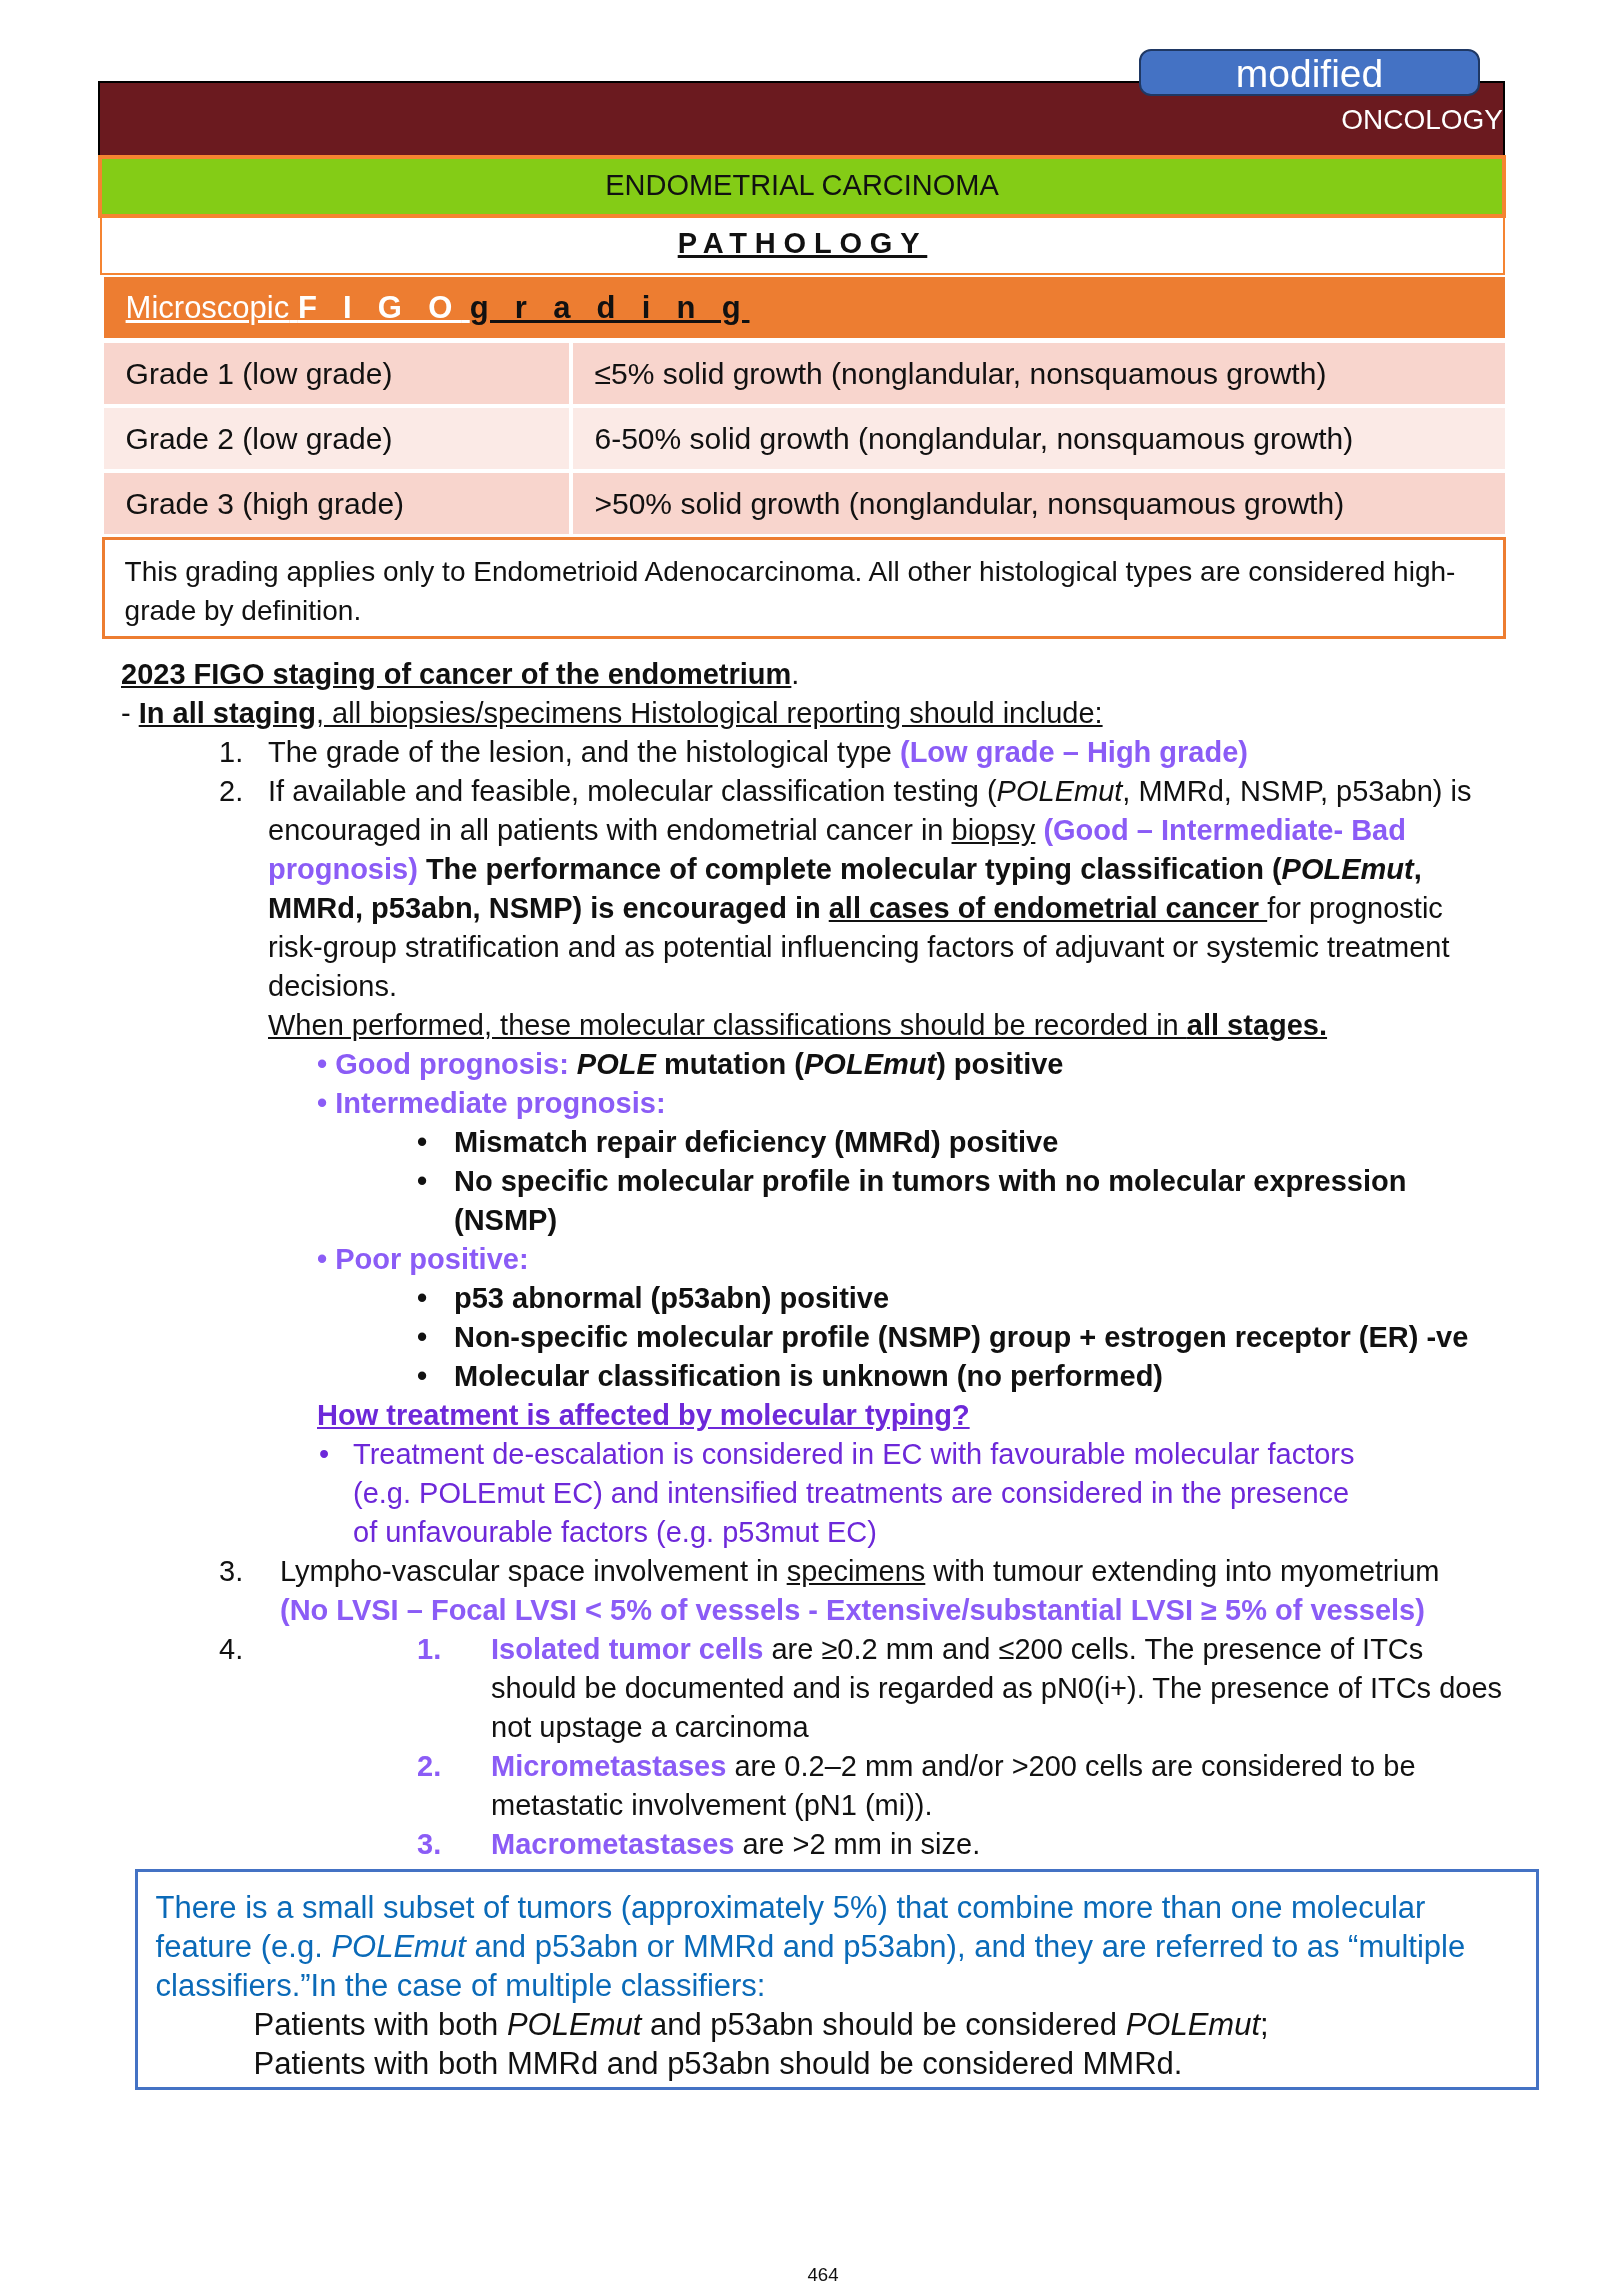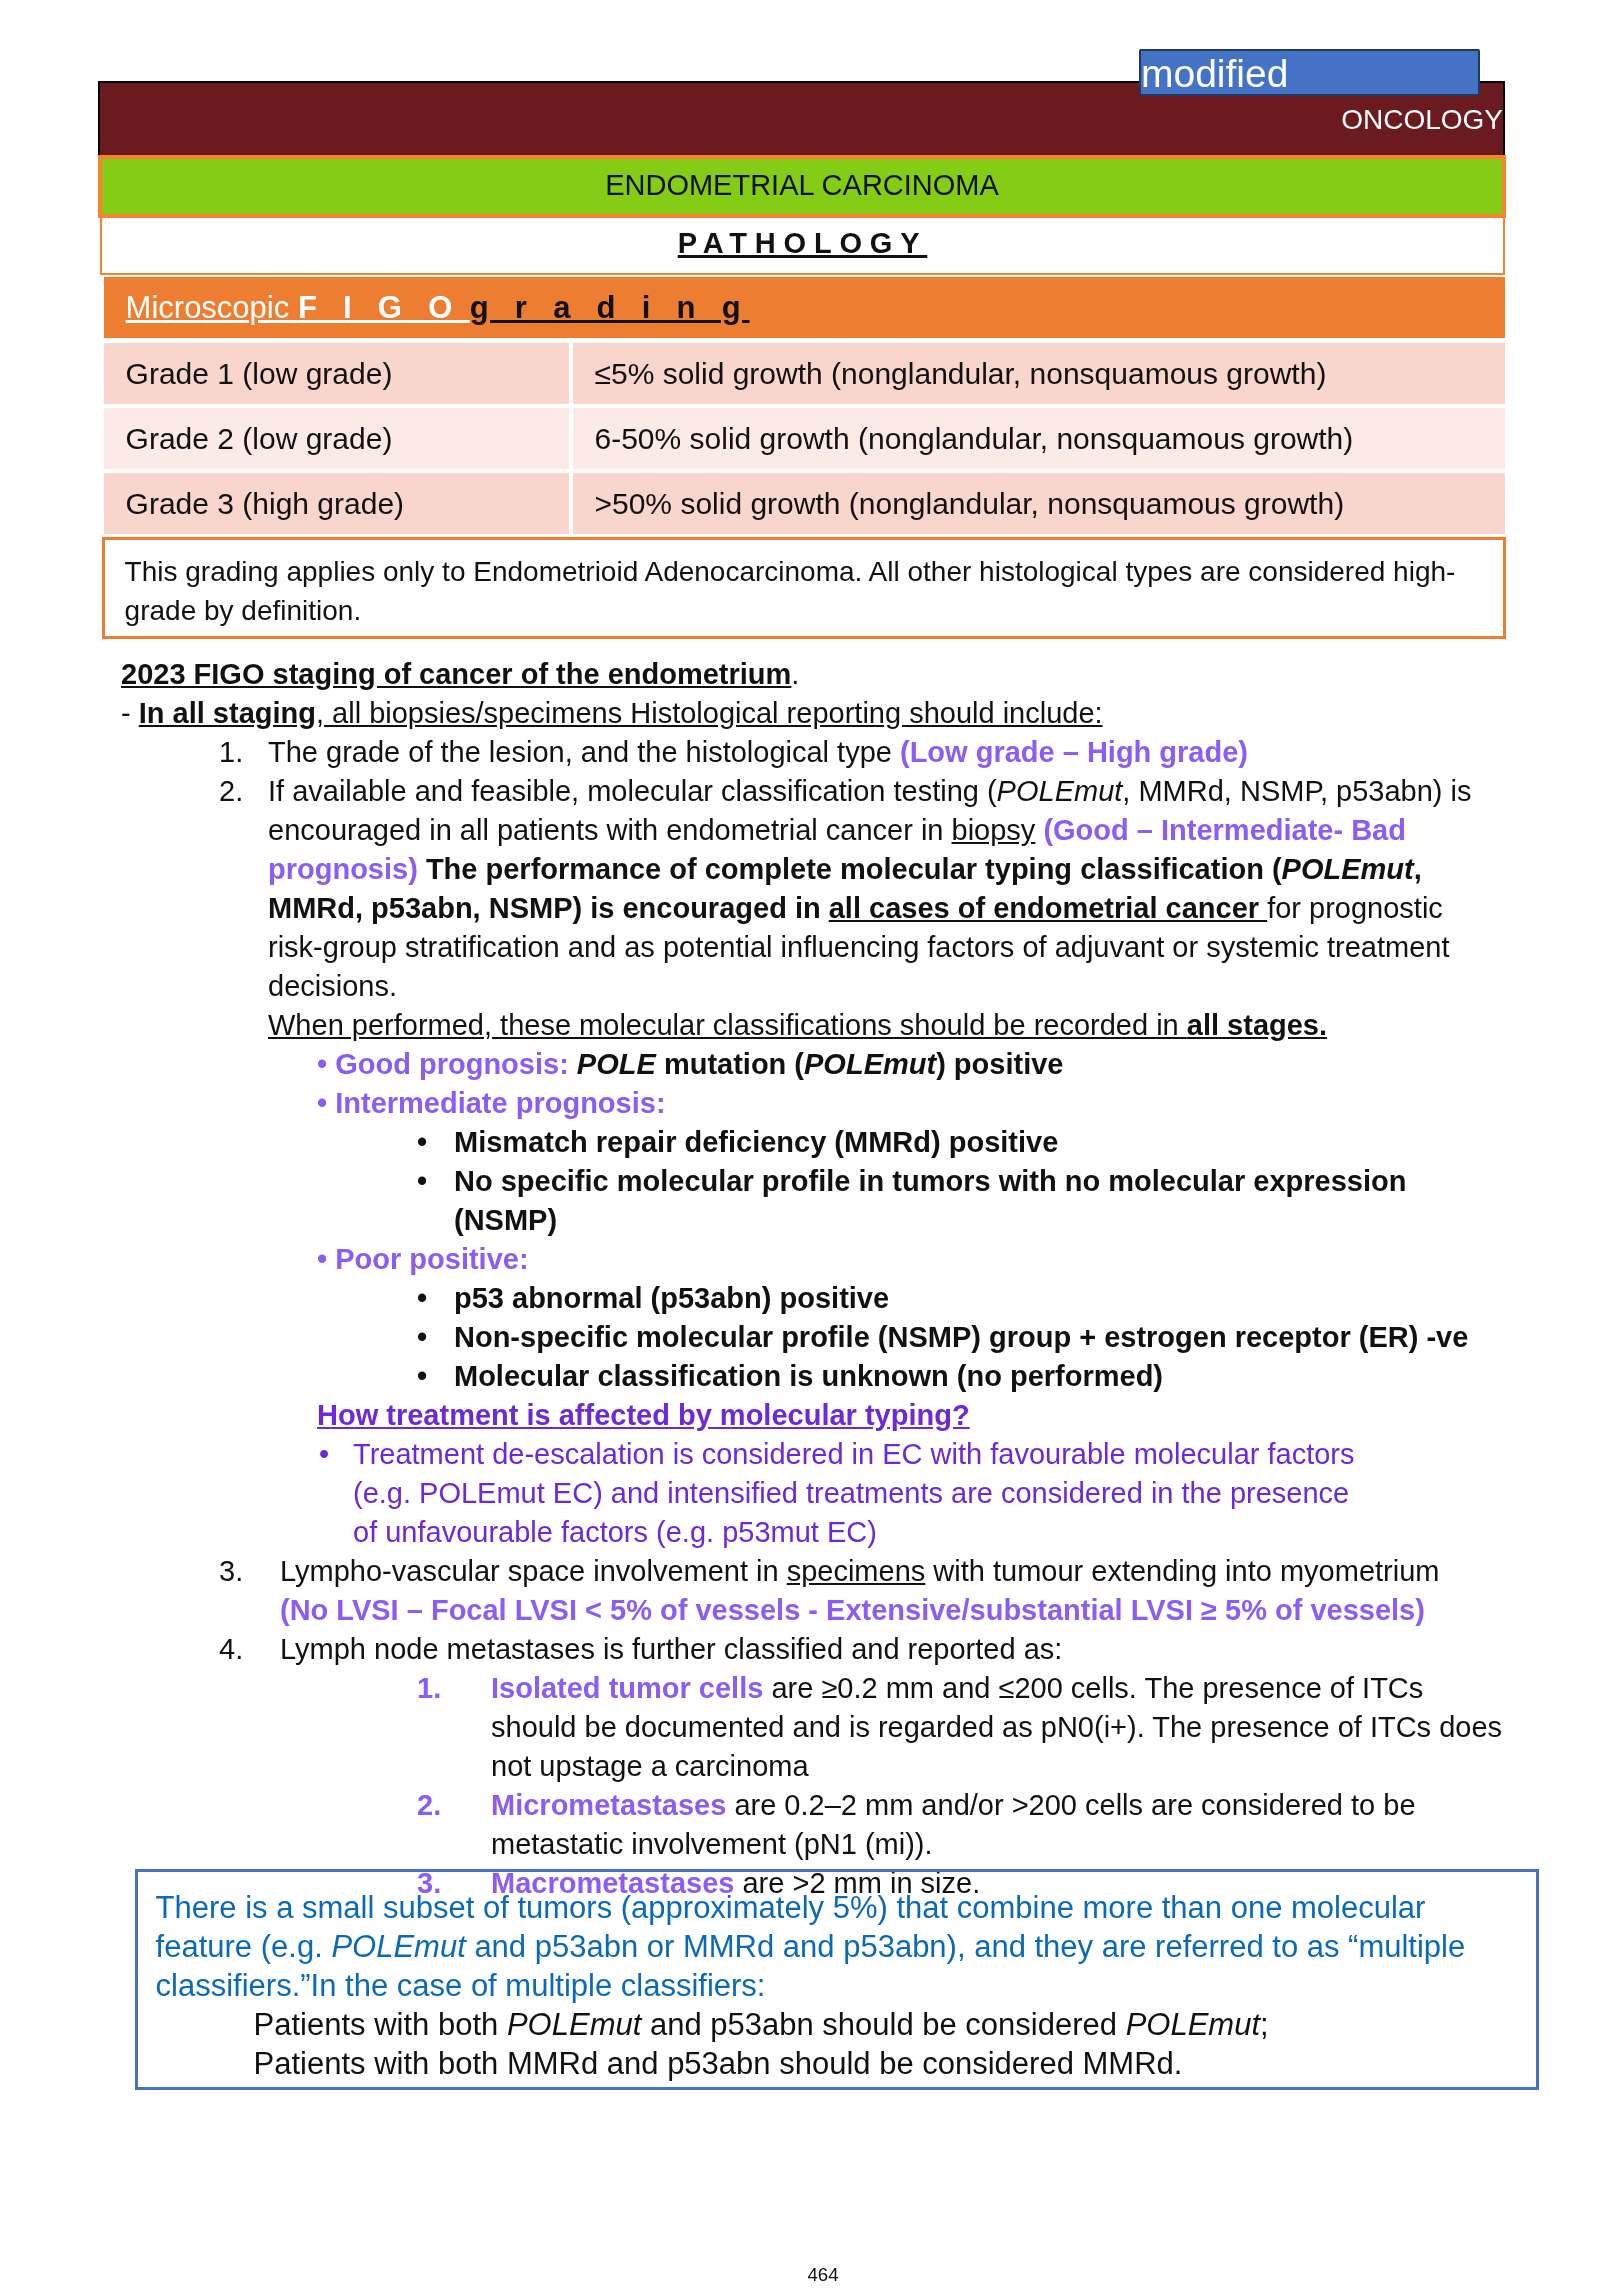--- a/index.html
+++ b/index.html
@@ -1,18 +1,18 @@
 <!DOCTYPE html>
 <html><head>
 <meta charset="utf-8">
 <style>
   html, body { margin:0; padding:0; background:#ffffff; }
   body { width:1622px; height:2292px; position:relative; font-family:"Liberation Sans", sans-serif; color:#111; overflow:hidden; }
   .abs { position:absolute; }
-  .badge { left:1139px; top:49px; width:341px; height:47px; background:#4472c4; border:2.9px solid #1f3864; border-radius:2px; color:#fff; font-size:39px; text-align:left; line-height:45px; z-index:3; box-sizing:border-box; }
+  .badge { left:1139px; top:49px; width:341px; height:47px; background:#4472c4; border:2.9px solid #1f3864; border-radius:12px; color:#fff; font-size:39px; text-align:center; line-height:45px; z-index:3; box-sizing:border-box; }
   .hdr { left:98px; top:81px; width:1407px; height:74px; background:#6b1a1f; border-top:2.9px solid #000; border-left:2.9px solid #000; border-right:2.9px solid #000; box-sizing:border-box; color:#fff; font-size:28px; text-align:right; line-height:74px; }
   .endo { left:98px; top:155px; width:1408px; height:63px; border:4.9px solid #f58431; box-sizing:border-box; background:#84cc16; font-size:29px; text-align:center; line-height:53px; }
   .patho { left:100px; top:218px; width:1405px; height:57px; border:2.9px solid #f58431; border-top:none; box-sizing:border-box; background:#fff; font-size:29px; font-weight:bold; text-align:center; line-height:51px; letter-spacing:7.8px; }
   .patho span { text-decoration:underline; text-decoration-thickness:2.9px; }
   .grade-title { left:104px; top:277px; width:1401px; height:61px; background:#ed7d31; font-size:31px; line-height:61px; padding-left:21.6px; box-sizing:border-box; color:#fff; }
   .grade-title .u { text-decoration:underline; }
   .grade-title .sp { letter-spacing:8.8px; font-weight:bold; }
   .grade-title .blk { color:#111; }
   .gtable { left:104px; top:343px; width:1401px; }
   .grow { display:flex; height:61px; margin-bottom:3.9px; }
@@ -95,21 +95,21 @@
   <div class="sub b"><span class="dot">•</span><span>Non-specific molecular profile (NSMP) group + estrogen receptor (ER) -ve</span></div>
   <div class="sub b"><span class="dot">•</span><span>Molecular classification is unknown (no performed)</span></div>
 
   <div class="prog purple b u">How treatment is affected by molecular typing?</div>
   <div class="pur purple" style="padding-right:147px;"><span class="dot">•</span><span>Treatment de-escalation is considered in EC with favourable molecular factors (e.g. POLEmut EC) and intensified treatments are considered in the presence of unfavourable factors (e.g. p53mut EC)</span></div>
 
   <div class="bl2"><span class="num">3.</span><span>Lympho-vascular space involvement in </span><span class="u">specimens</span><span> with tumour extending into myometrium</span>
     <div class="blue">(No LVSI – Focal LVSI &lt; 5% of vessels - Extensive/substantial LVSI ≥ 5% of vessels)</div>
   </div>
 
-  <div class="bl2"><span class="num">4.</span><span>Lymph node metastases is further classified and reported as:</span></div>
+  <div class="bl2"><span class="num">4.</span></div>
   <div class="ln"><span class="num blue">1.</span><span class="blue">Isolated tumor cells</span><span> are ≥0.2 mm and ≤200 cells. The presence of ITCs should be documented and is regarded as pN0(i+). The presence of ITCs does not upstage a carcinoma</span></div>
   <div class="ln"><span class="num blue">2.</span><span class="blue">Micrometastases</span><span> are 0.2–2 mm and/or &gt;200 cells are considered to be metastatic involvement (pN1 (mi)).</span></div>
   <div class="ln"><span class="num blue">3.</span><span class="blue">Macrometastases</span><span> are &gt;2 mm in size.</span></div>
 </div>
 
 <div class="abs box">
   <div class="lead"><span>There is a small subset of tumors (approximately 5%) that combine more than one molecular feature (e.g. </span><span class="i">POLEmut</span><span> and p53abn or MMRd and p53abn), and they are referred to as “multiple classifiers.”In the case of multiple classifiers:</span></div>
   <div class="pat"><span>Patients with both </span><span class="i">POLEmut</span><span> and p53abn should be considered </span><span class="i">POLEmut</span><span>;</span></div>
   <div class="pat">Patients with both MMRd and p53abn should be considered MMRd.</div>
 </div>

